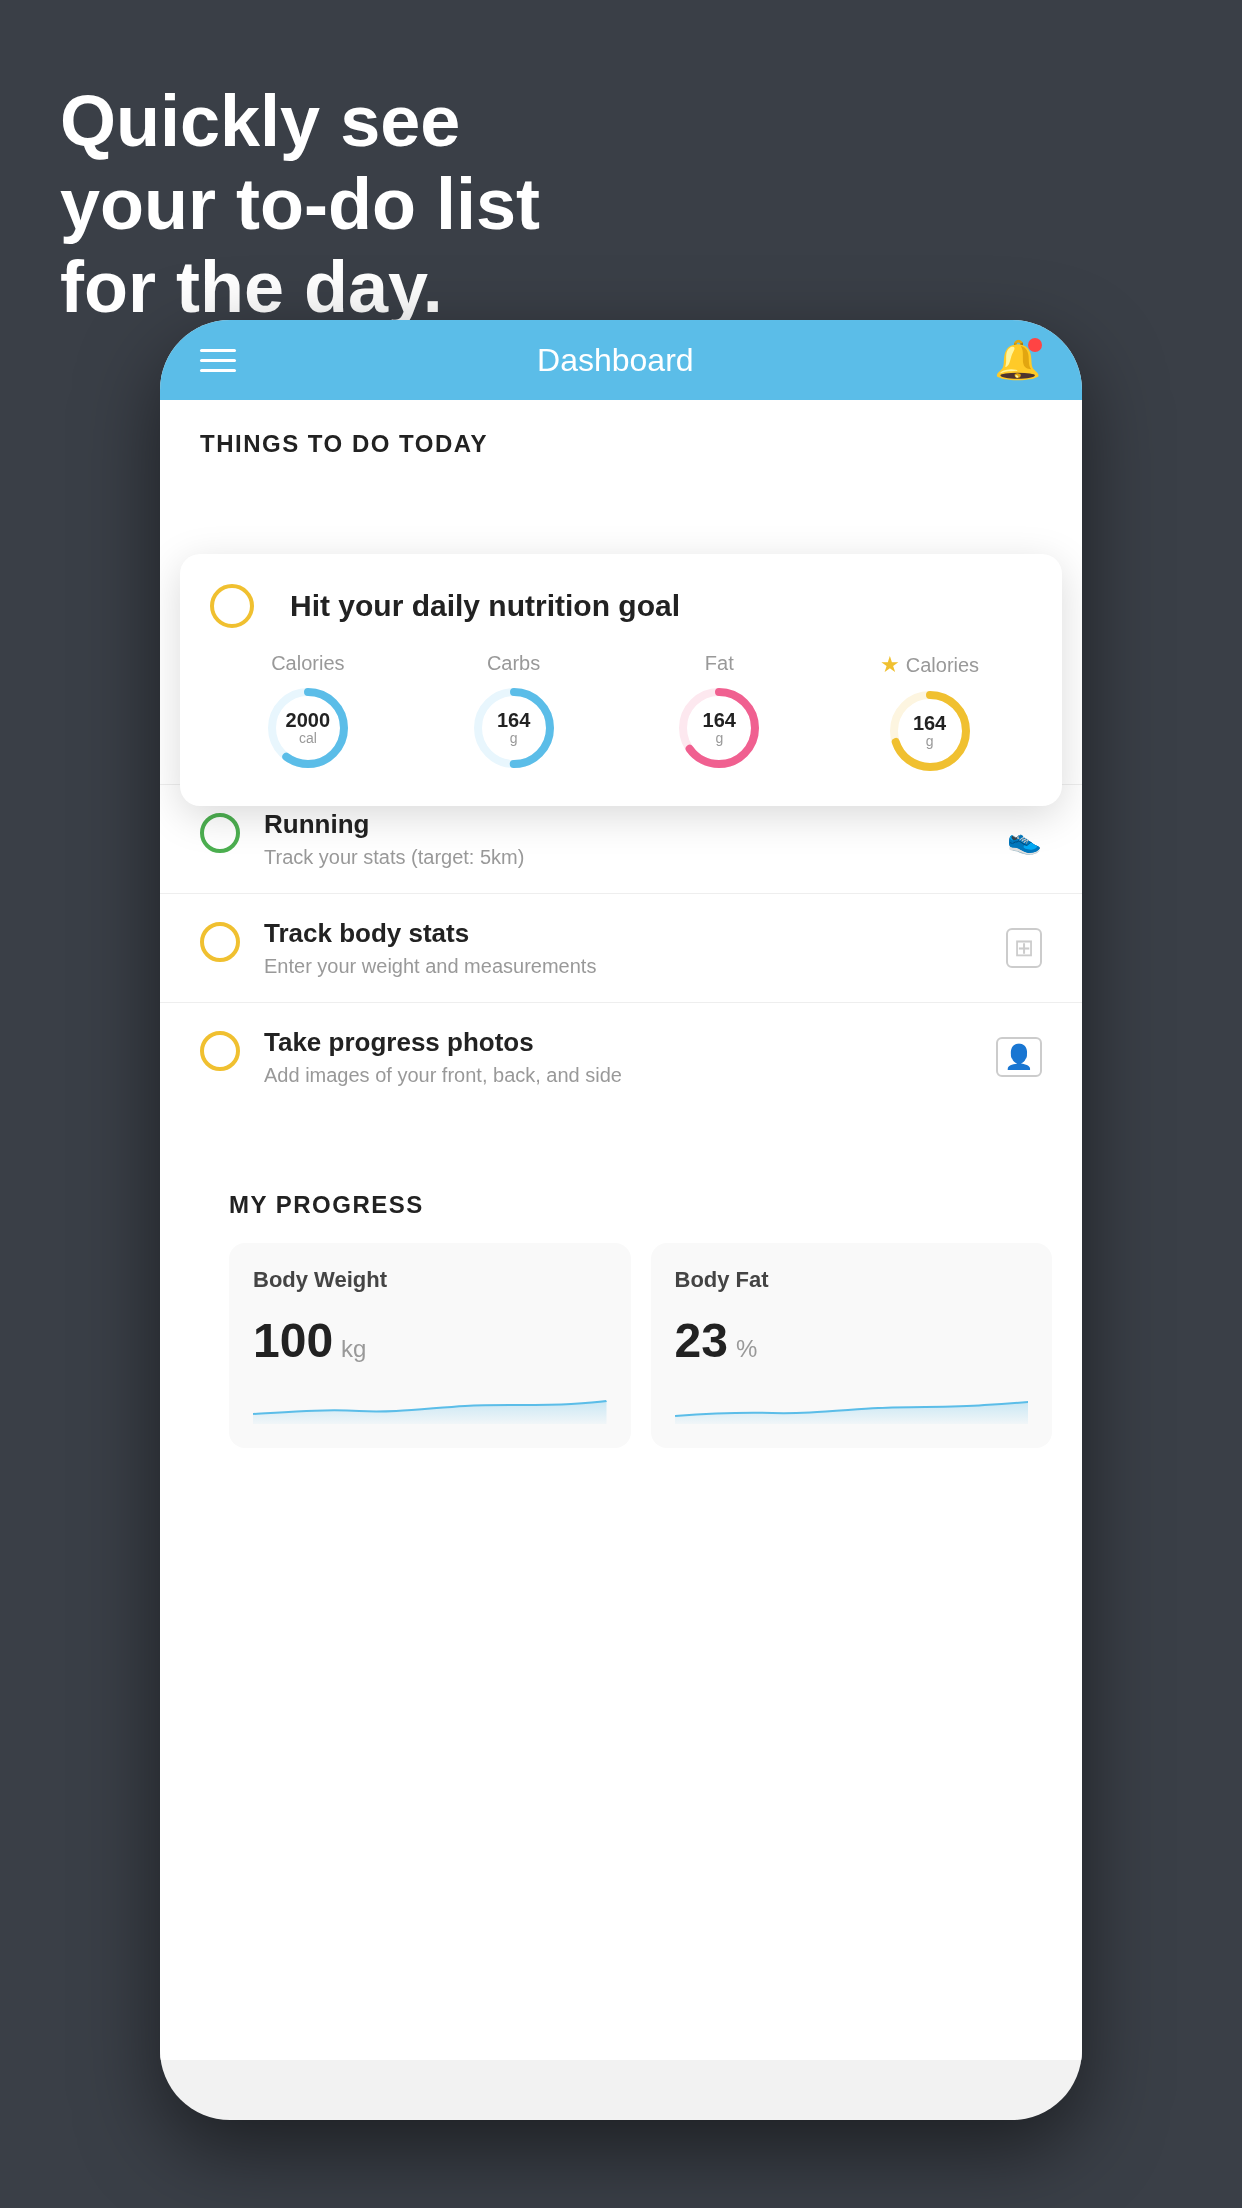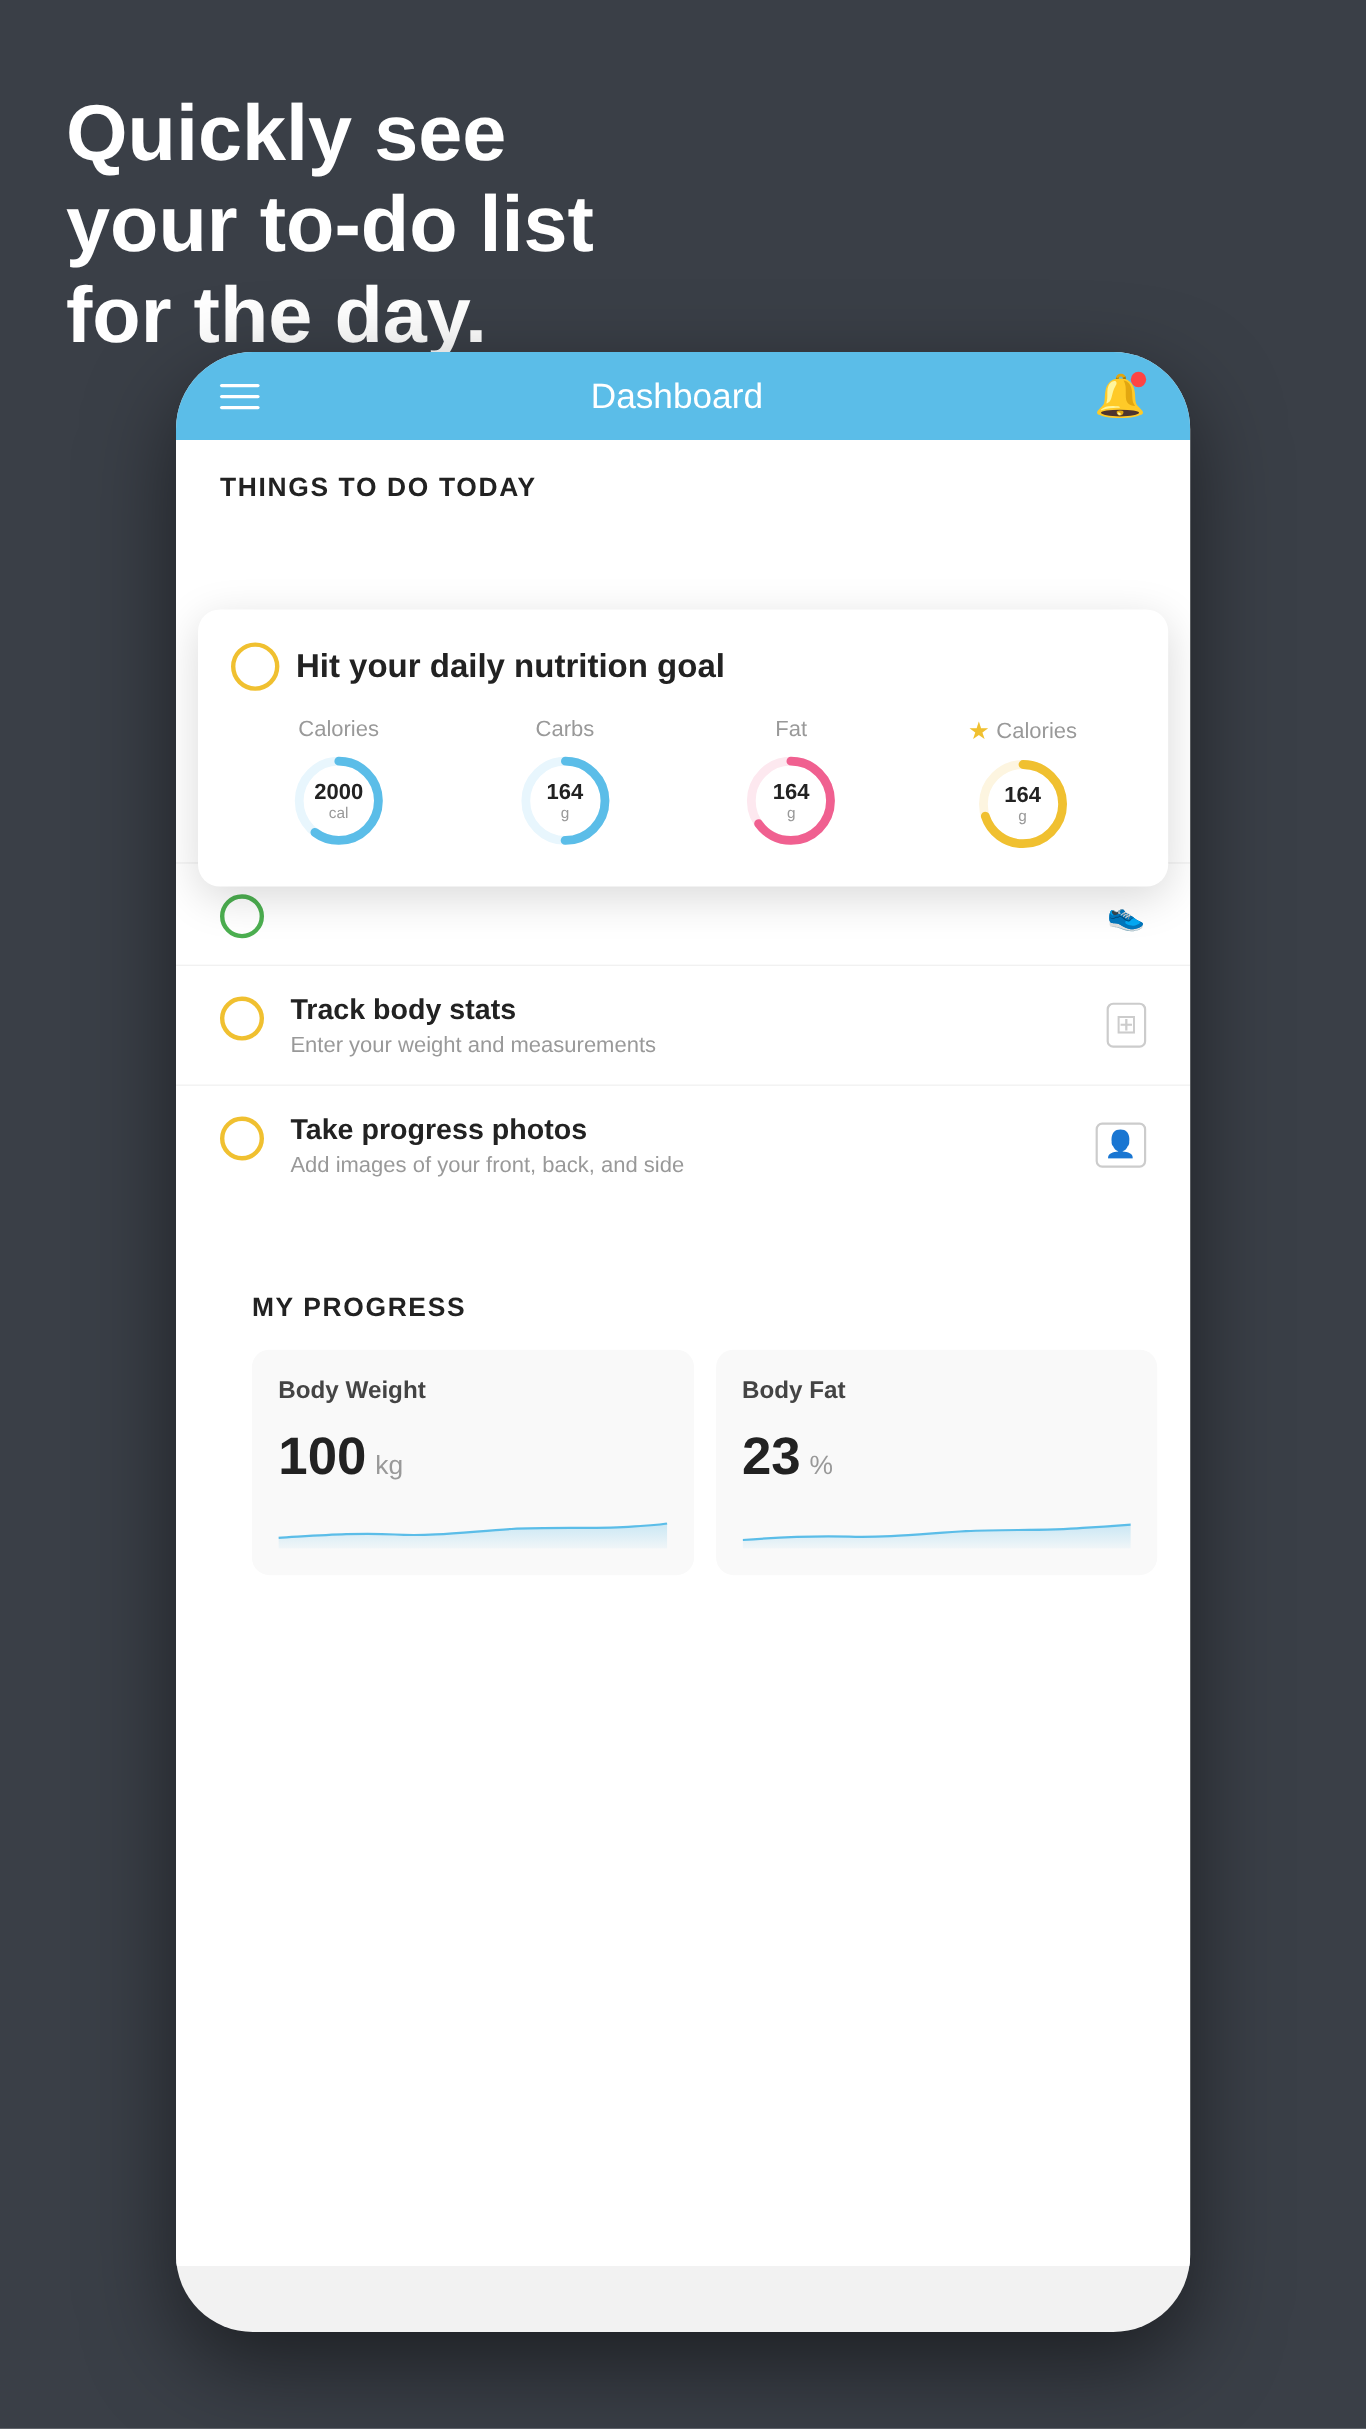--- a/index.html
+++ b/index.html
@@ -166,21 +166,21 @@
       right: 20px;
       background: #ffffff;
       border-radius: 20px;
       box-shadow: 0 10px 40px rgba(0,0,0,0.15);
       padding: 30px 30px 30px 30px;
       z-index: 10;
     }
     .card-row {
       display: flex;
       align-items: center;
-      gap: 15px;
+      gap: 36px;
       margin-bottom: 24px;
     }
     .circle-check {
       width: 44px;
       height: 44px;
       border-radius: 50%;
       border: 4px solid #f0c030;
       background: transparent;
       flex-shrink: 0;
     }
@@ -436,20 +436,24 @@
           </div>
 
         </div>
       </div>
     </div>
 
     <div style="background:#fff; margin-top: 310px;">
 
       <div class="todo-item">
         <div class="todo-circle green"></div>
+        <div class="todo-text">
+          <div class="todo-title">Running</div>
+          <div class="todo-subtitle">Track your stats (target: 5km)</div>
+        </div>
         <span class="todo-icon">👟</span>
       </div>
 
       <div class="todo-item">
         <div class="todo-circle yellow"></div>
         <div class="todo-text">
           <div class="todo-title">Track body stats</div>
           <div class="todo-subtitle">Enter your weight and measurements</div>
         </div>
         <span class="todo-icon" style="font-size:24px; border:2px solid #ccc; border-radius:6px; padding:4px 6px; font-style:normal;">⊞</span>

